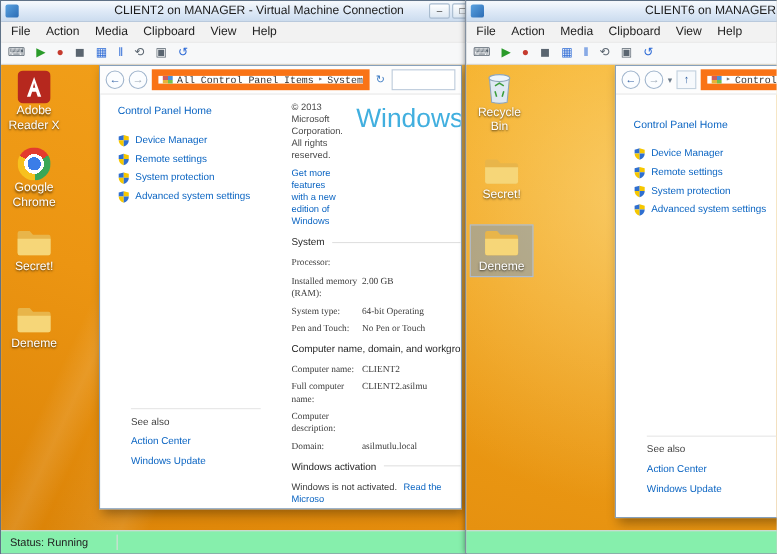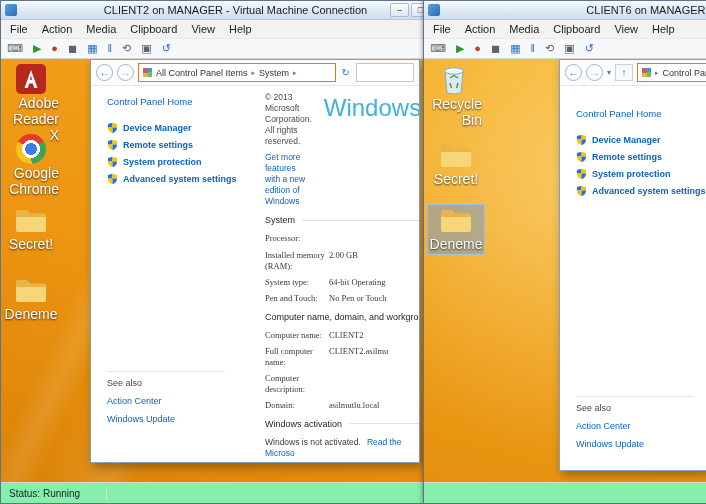--- a/index.html
+++ b/index.html
@@ -39,52 +39,52 @@
   .statusbar{height:21px;flex:none;background:#86efac;border-top:1px solid #d6d6d6;
     display:flex;align-items:center;font-size:10px;color:#222;position:relative;}
   .statustext{padding:0 8px;}
   .statussep{width:1px;height:70%;background:#dcdcdc;margin-left:18px;}
   .grip{position:absolute;right:1px;bottom:1px;width:13px;height:13px;
     background:repeating-linear-gradient(135deg,transparent 0 3px,#b5b5b5 3px 4px);
     clip-path:polygon(100% 0,100% 100%,0 100%);}
 
   .dicon{position:absolute;width:56px;display:flex;flex-direction:column;align-items:center;gap:1px;padding:2px 0;}
   .dicon.selected{background:rgba(98,150,226,.45);outline:1px solid rgba(150,190,255,.85);}
-  .dlabel{font-size:14px;line-height:1.15;color:#fff;text-align:right;text-shadow:0 1px 2px rgba(0,0,0,.75);}
+  .dlabel{font-size:11px;line-height:1.15;color:#fff;text-align:center;text-shadow:0 1px 2px rgba(0,0,0,.75);}
   .chromeicon{width:30px;height:30px;border-radius:50%;
     background:radial-gradient(circle at 50% 50%, #3b7de8 0 6px, #fff 6px 9px, transparent 9px),
                conic-gradient(from -60deg,#e33b2e 0 33%,#3aa757 33% 66%,#f7c11e 66% 100%);}
 
   .explorer{position:absolute;background:#fff;border:1px solid #86a0bb;
     box-shadow:3px 4px 10px rgba(0,0,0,.35);display:flex;flex-direction:column;overflow:hidden;}
   #exp-left{left:89px;top:0;width:330px;height:404px;}
   #exp-right{left:135px;top:0;width:320px;height:412px;}
 
   .navbar{height:26px;flex:none;display:flex;align-items:center;gap:4px;padding:0 5px;
     border-bottom:1px solid #e8e8e8;background:#fdfdfd;}
   .navcir{width:17px;height:17px;border-radius:50%;border:1px solid #9fb4cc;background:#fbfdff;
     color:#2f5fa3;font-size:10px;display:flex;align-items:center;justify-content:center;flex:none;}
   .navcir.dis{color:#9aa7b5;}
   .navdd{font-size:8px;color:#6c7b8a;flex:none;}
   .upbtn{width:18px;height:17px;border:1px solid #c3d1de;background:#f6f9fc;color:#2f5fa3;
     font-size:10px;text-align:center;line-height:15px;flex:none;}
-  .crumbbox{flex:1;height:19px;border:1px solid #f97316;background:#fff;display:flex;align-items:center;
-    gap:4px;padding:0 4px;font-size:9px;color:#333;white-space:nowrap;overflow:hidden;}
+  .crumbbox{flex:1;height:19px;border:6px solid #f97316;background:#fff;display:flex;align-items:center;
+    gap:4px;padding:0 4px;font-size:9px;color:#333;white-space:nowrap;overflow:hidden;font-family:Liberation Mono, monospace;}
   .crumbicon{width:9px;height:9px;flex:none;background:conic-gradient(#4a90d9 0 25%,#74c04e 0 50%,#e8b33a 0 75%,#d05c5c 0);}
   .csep{font-size:7px;color:#777;}
   .refbtn{font-size:10px;color:#3a79c2;flex:none;padding:0 2px;}
   .searchbox{width:58px;height:19px;border:1px solid #bccadb;background:#fff;flex:none;}
 
   .expbody{flex:1;display:flex;position:relative;overflow:hidden;}
   .sidepane{width:160px;flex:none;padding:10px 0 0 16px;position:relative;font-size:9px;}
   #exp-right .sidepane{padding-top:22px;}
   .cph{color:#0a64c2;font-size:9.5px;margin-bottom:15px;}
-  .task{display:flex;align-items:center;gap:5px;margin-bottom:5px;color:#0a64c2;line-height:11px;font-weight:bold;}
+  .task{display:flex;align-items:flex-start;gap:5px;margin-bottom:5px;color:#0a64c2;line-height:11px;}
   .task svg{flex:none;}
-  .seealso{position:absolute;left:16px;bottom:30px;width:118px;border-top:1px solid #e6e6e6;padding-top:6px;}
+  .seealso{position:absolute;left:28px;bottom:30px;width:118px;border-top:1px solid #e6e6e6;padding-top:6px;}
   #exp-right .seealso{bottom:13px;}
   .sat{color:#444;margin-bottom:8px;}
   .salink{color:#0a64c2;margin-bottom:8px;}
 
   .content{flex:1;position:relative;padding:6px 0 0 14px;font-size:8.5px;color:#3a3a3a;overflow:hidden;}
   .topblock{display:flex;gap:6px;min-height:100px;}
   .copyr{width:60px;line-height:1.3;color:#4a4a4a;}
   .getmore{color:#0a64c2;margin-top:5px;line-height:1.3;}
   .logoarea{display:flex;align-items:flex-start;gap:6px;padding-top:2px;overflow:hidden;}
   .logotext{font-size:24px;color:#41afdf;white-space:nowrap;}

